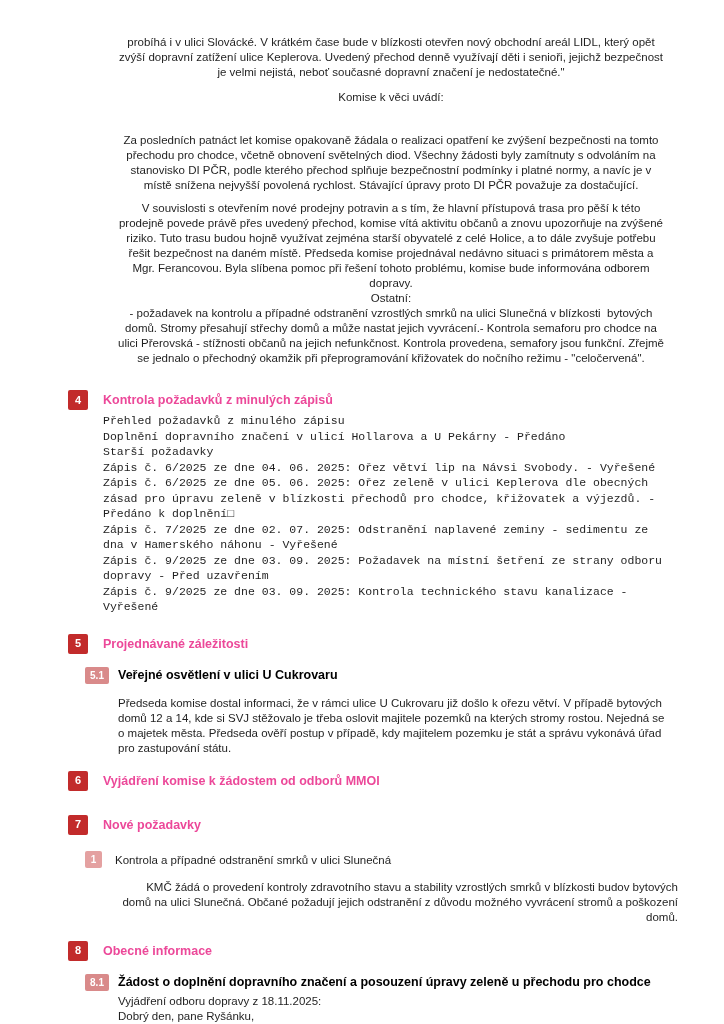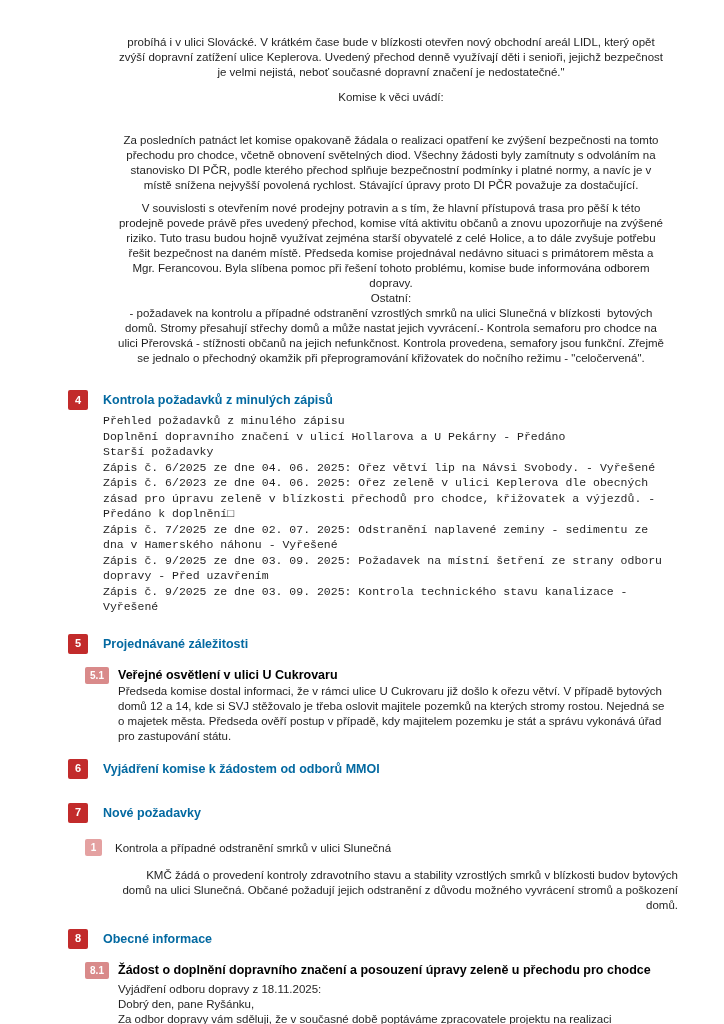--- a/index.html
+++ b/index.html
@@ -34,21 +34,21 @@
     color: #ffffff;
     font-weight: bold;
     font-size: 11px;
     display: flex; align-items: center; justify-content: center;
   }
   .section-title {
     margin-left: 15px;
     padding-top: 3px;
     font-weight: bold;
     font-size: 12.5px;
-    color: #0369a1;
+    color: #ec4899;
     width: 565px;
   }
 
   .s4-head { margin-top: 24px; }
   .s4-lines { margin-left: 103px; margin-top: 3px; width: 563px; line-height: 15.5px; font-family: Liberation Mono, monospace; }
   .s4-line { white-space: pre-wrap; }
 
   .s5-head { margin-top: 19px; }
   .sub-head { display: flex; align-items: flex-start; margin-left: 85px; margin-top: 13px; }
   .sub-badge {
@@ -61,21 +61,21 @@
     display: flex; align-items: center; justify-content: center;
   }
   .sub-title {
     margin-left: 9px;
     padding-top: 1px;
     font-weight: bold;
     font-size: 12.5px;
     color: #000000;
     width: 575px;
   }
-  .sub-body { margin-left: 118px; margin-top: 0; width: 548px; white-space: pre-wrap; }
+  .sub-body { margin-left: 118px; margin-top: 12px; width: 548px; white-space: pre-wrap; }
 
   .s6-head { margin-top: 15px; }
   .s7-head { margin-top: 24px; }
 
   .item-head { display: flex; align-items: flex-start; margin-left: 85px; margin-top: 16px; }
   .item-badge {
     flex: none;
     width: 17px; height: 17px;
     border-radius: 2px;
     color: #ffffff;
@@ -112,21 +112,21 @@
   <div class="s4-lines">
 
       <div class="s4-line">Přehled požadavků z minulého zápisu</div>
 
       <div class="s4-line">Doplnění dopravního značení v ulicí Hollarova a U Pekárny - Předáno</div>
 
       <div class="s4-line">Starší požadavky</div>
 
       <div class="s4-line">Zápis č. 6/2025 ze dne 04. 06. 2025: Ořez větví lip na Návsi Svobody. - Vyřešené</div>
 
-      <div class="s4-line">Zápis č. 6/2023 ze dne 04. 06. 2025: Ořez zeleně v ulici Keplerova dle obecných zásad pro úpravu zeleně v blízkosti přechodů pro chodce, křižovatek a výjezdů. - Předáno k doplnění□</div>
+      <div class="s4-line">Zápis č. 6/2025 ze dne 05. 06. 2025: Ořez zeleně v ulici Keplerova dle obecných zásad pro úpravu zeleně v blízkosti přechodů pro chodce, křižovatek a výjezdů. - Předáno k doplnění□</div>
 
 
       <div class="s4-line">Zápis č. 7/2025 ze dne 02. 07. 2025: Odstranění naplavené zeminy - sedimentu ze dna v Hamerského náhonu - Vyřešené</div>
 
       <div class="s4-line">Zápis č. 9/2025 ze dne 03. 09. 2025: Požadavek na místní šetření ze strany odboru dopravy - Před uzavřením</div>
 
       <div class="s4-line">Zápis č. 9/2025 ze dne 03. 09. 2025: Kontrola technického stavu kanalizace - Vyřešené</div>
     </div>
 
   <div class="section-head s5-head">

